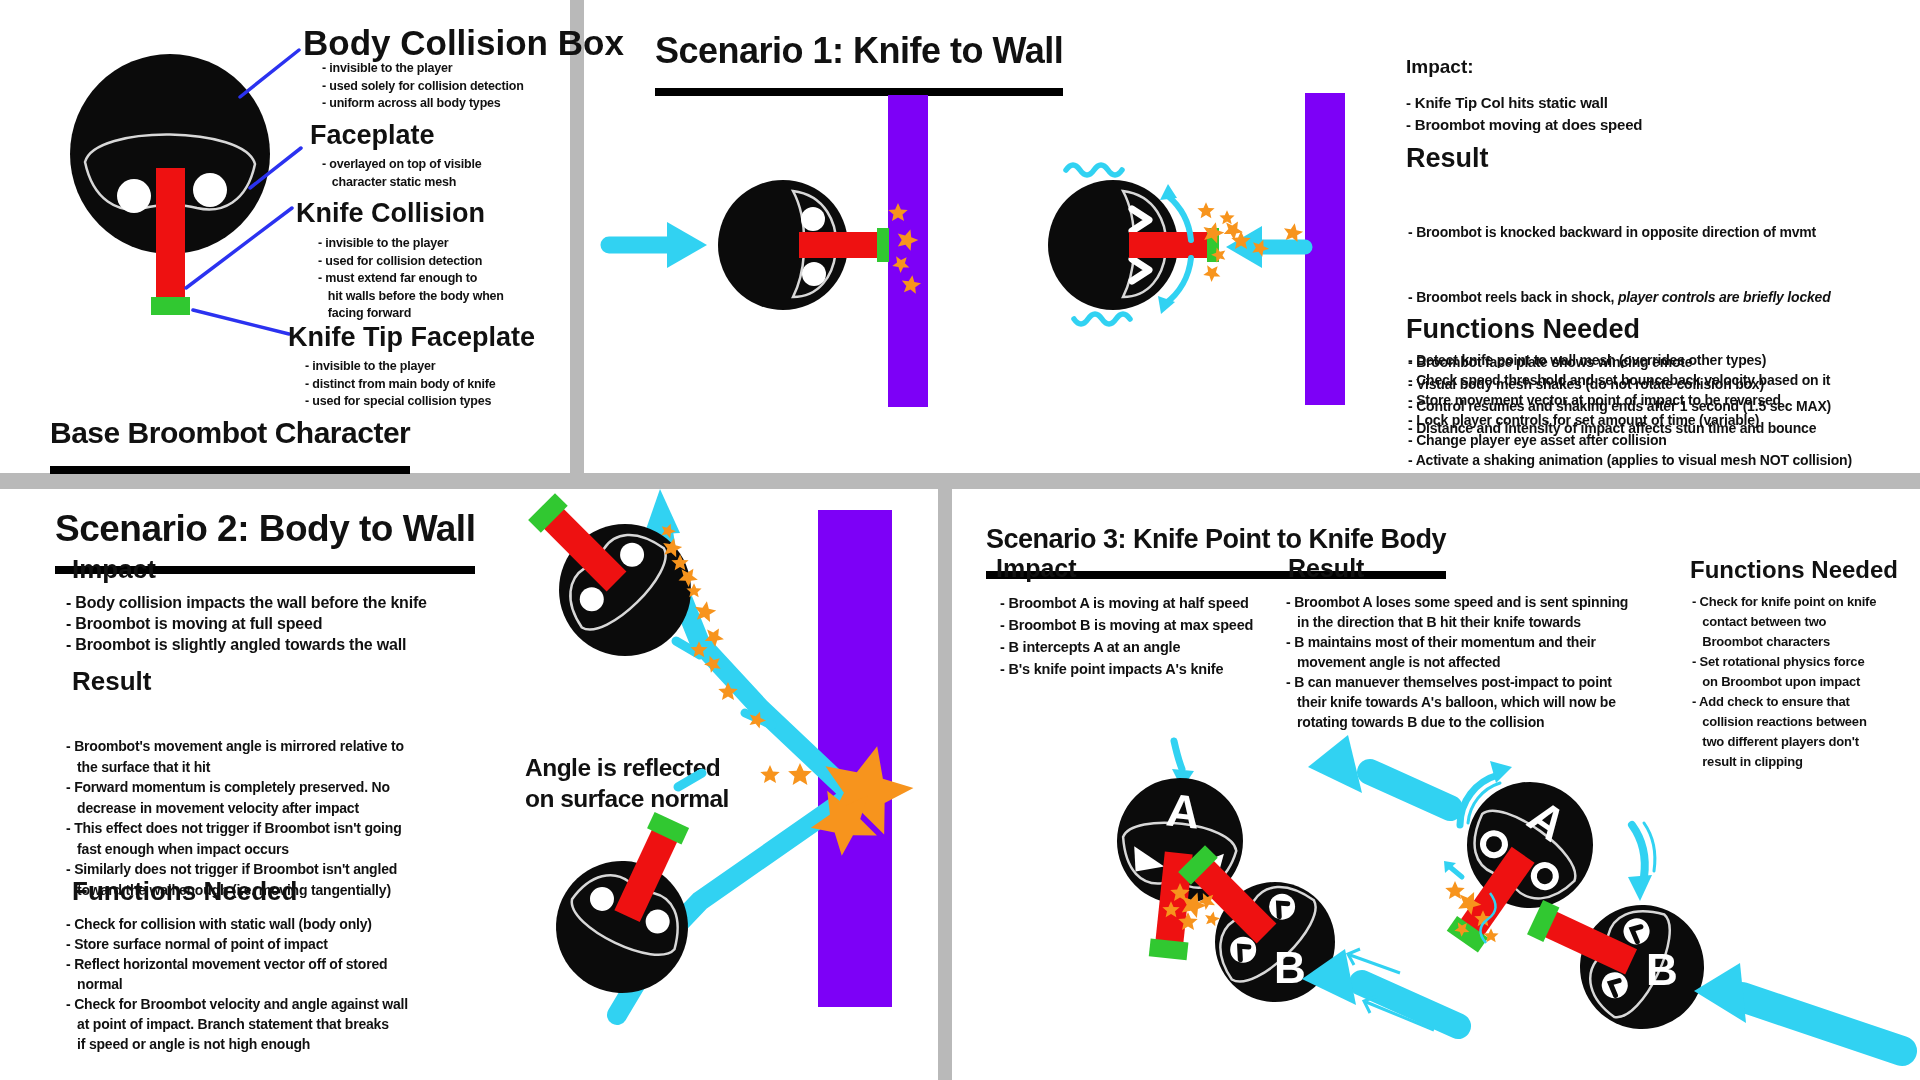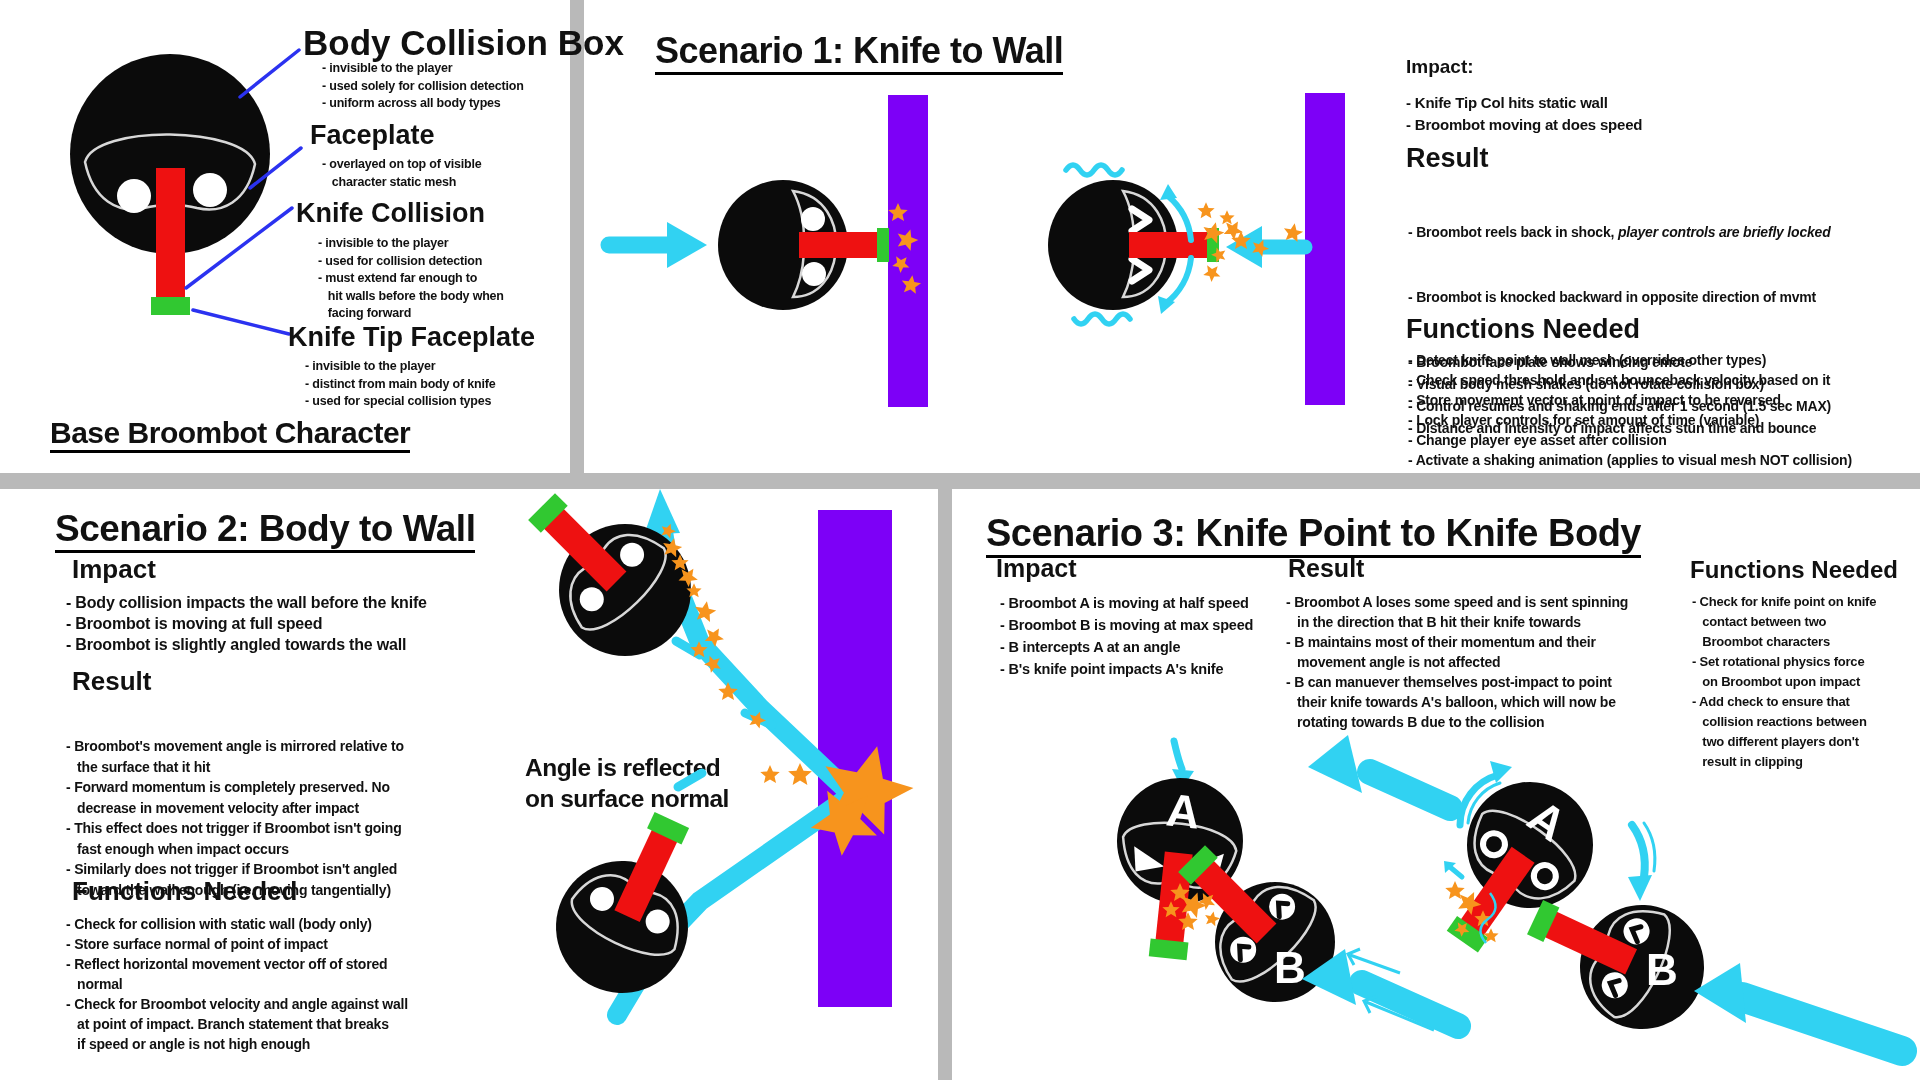--- a/index.html
+++ b/index.html
@@ -4,21 +4,21 @@
 <style>
   html,body{margin:0;padding:0}
   body{
     width:1920px;height:1080px;position:relative;overflow:hidden;
     background:#ffffff;color:#111;
     font-family:"Liberation Sans", sans-serif;font-weight:bold;
   }
   .abs{position:absolute}
   .divider{position:absolute;background:#b9b9b9}
   .title{letter-spacing:-0.5px}
-  .title span{border-bottom:3px solid #000000;padding-bottom:1px}
+  .title span{border-bottom:8px solid #000000;padding-bottom:17px}
   .bullets{white-space:pre-wrap;letter-spacing:-0.2px;line-height:1.4}
   .it{font-style:italic}
   svg{position:absolute;display:block}
   text{font-family:"Liberation Sans", sans-serif;font-weight:bold}
 </style>
 </head>
 <body>
 
 <div class="divider" style="left:570px;top:0;width:14px;height:473px"></div>
 <div class="divider" style="left:0;top:473px;width:1920px;height:16px"></div>
@@ -135,22 +135,22 @@
     <use href="#star5" transform="translate(636,255) scale(0.7) rotate(55)"></use>
   </g>
 </svg>
 
 <div class="abs" style="left:1406px;top:56px;font-size:19px">Impact:</div>
 <div class="abs bullets" style="left:1406px;top:92px;font-size:15px;line-height:22px">- Knife Tip Col hits static wall
 - Broombot moving at does speed</div>
 
 <div class="abs" style="left:1406px;top:143px;font-size:27px">Result</div>
 <div class="abs bullets" style="left:1408px;top:178px;font-size:14px;line-height:21.8px;width:512px">
+  <div>- Broombot is knocked backward in opposite direction of mvmt</div>
   <div><span>- Broombot reels back in shock, </span><span class="it">player controls are briefly locked</span></div>
-  <div>- Broombot is knocked backward in opposite direction of mvmt</div>
   <div>- Broombot face plate shows wincing emote
 - Visual body mesh shakes (do not rotate collision box)
 - Control resumes and shaking ends after 1 second (1.5 sec MAX)
 - Distance and intensity of impact affects stun time and bounce</div>
 </div>
 
 <div class="abs" style="left:1406px;top:314px;font-size:27px">Functions Needed</div>
 <div class="abs bullets" style="left:1408px;top:350px;font-size:14px;line-height:20px;width:512px">- Detect knife point to wall mesh (overrides other types)
 - Check speed threshold and set bounceback velocity based on it
 - Store movement vector at point of impact to be reversed
@@ -231,21 +231,21 @@
     <use href="#star5" transform="translate(757,247) scale(0.8) rotate(20)"></use>
     <use href="#star5" transform="translate(770,302) scale(0.9)"></use>
     <use href="#star5" transform="translate(672,75) scale(0.9) rotate(12)"></use>
     <use href="#star5" transform="translate(680,90) scale(0.8)"></use>
     <use href="#star5" transform="translate(688,104) scale(0.9) rotate(33)"></use>
     <use href="#star5" transform="translate(694,118) scale(0.7)"></use>
     <use href="#star5" transform="translate(668,58) scale(0.7) rotate(20)"></use>
   </g>
 </svg>
 
-<div class="abs title" style="left:986px;top:512px;font-size:38px"><span>Scenario 3: Knife Point to Knife Body</span></div>
+<div class="abs title" style="left:986px;top:524px;font-size:27px"><span>Scenario 3: Knife Point to Knife Body</span></div>
 
 <div class="abs" style="left:996px;top:554px;font-size:25px">Impact</div>
 <div class="abs bullets" style="left:1000px;top:592px;font-size:14.5px;line-height:22px">- Broombot A is moving at half speed
 - Broombot B is moving at max speed
 - B intercepts A at an angle
 - B's knife point impacts A's knife</div>
 
 <div class="abs" style="left:1288px;top:554px;font-size:25px">Result</div>
 <div class="abs bullets" style="left:1286px;top:592px;font-size:14px;line-height:20px">- Broombot A loses some speed and is sent spinning
    in the direction that B hit their knife towards

